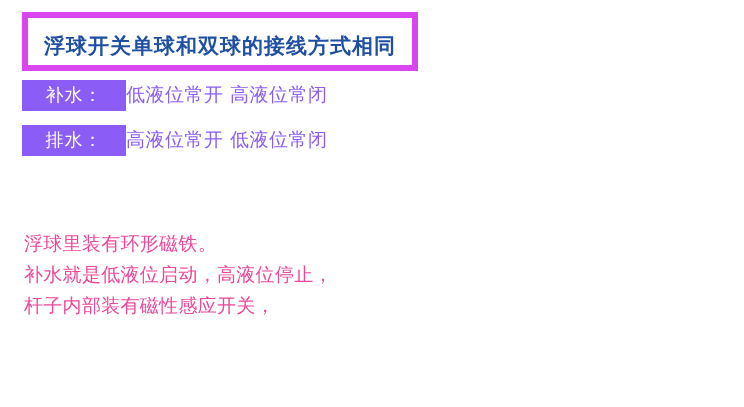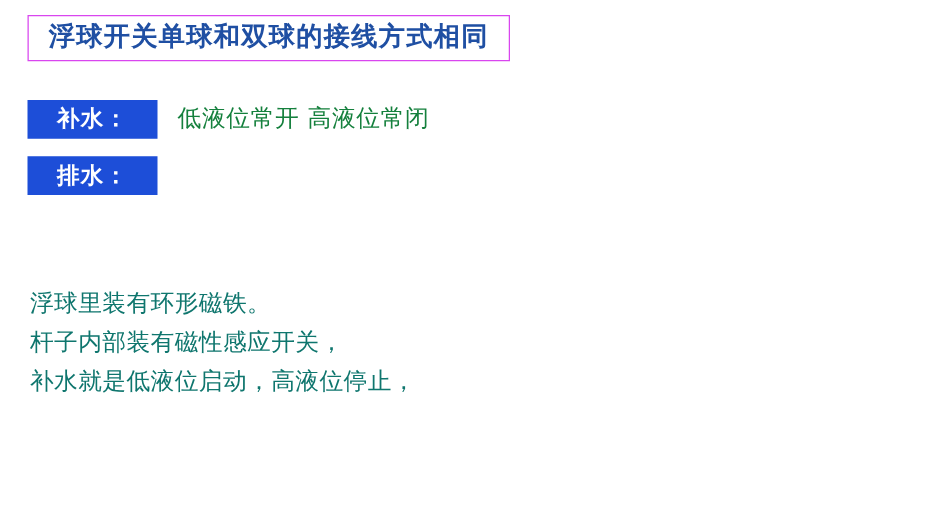--- a/index.html
+++ b/index.html
@@ -24,22 +24,22 @@
   }
 
   
   .title-wrap {
     position: absolute;
     left: 22px;
     top: 12px;
   }
   .title-box {
     display: inline-block;
-    border: 1px solid #d946ef;
-    padding: 4px 16px 7px 16px;
+    border: 6px solid #d946ef;
+    padding: 16px 16px 7px 16px;
     box-sizing: border-box;
   }
   .title-text {
     font-size: 21px;
     font-weight: bold;
     color: #1f4fa3;
     letter-spacing: 1px;
     line-height: 1.15;
     white-space: nowrap;
   }
@@ -56,47 +56,46 @@
     align-items: center;
     height: 34px;
     margin-bottom: 11px;
   }
   .mode-tag {
     display: inline-flex;
     align-items: center;
     justify-content: center;
     min-width: 104px;
     height: 31px;
-    background: #1d4ed8;
+    background: #8b5cf6;
     color: #ffffff;
     font-size: 18px;
-    font-weight: bold;
+    font-weight: normal;
     letter-spacing: 1px;
     padding: 0 8px;
     box-sizing: border-box;
   }
   .mode-desc {
-    margin-left: 16px;
     font-size: 19px;
-    color: #15803d;
+    color: #8b5cf6;
     white-space: nowrap;
     letter-spacing: 0.5px;
   }
 
   
   .notes {
     position: absolute;
     left: 24px;
     top: 228px;
     width: 710px;
   }
   .note-line {
     font-size: 19px;
     line-height: 31px;
-    color: #0f766e;
+    color: #ec4899;
     white-space: nowrap;
     letter-spacing: 0.3px;
   }
 </style>
 </head>
 <body>
 
 <div class="page">
 
   <div class="title-wrap">
@@ -107,26 +106,27 @@
 
   <div class="modes">
 
     <div class="mode-row">
       <span class="mode-tag">补水：</span>
       <span class="mode-desc">低液位常开 高液位常闭</span>
     </div>
 
     <div class="mode-row">
       <span class="mode-tag">排水：</span>
+      <span class="mode-desc">高液位常开 低液位常闭</span>
     </div>
 
     <div class="mode-row">
     </div>
 
   </div>
 
   <div class="notes">
     <div class="note-line">浮球里装有环形磁铁。</div>
+    <div class="note-line">补水就是低液位启动，高液位停止，</div>
     <div class="note-line">杆子内部装有磁性感应开关，</div>
-    <div class="note-line">补水就是低液位启动，高液位停止，</div>
   </div>
 
 </div>
 
 </body></html>

